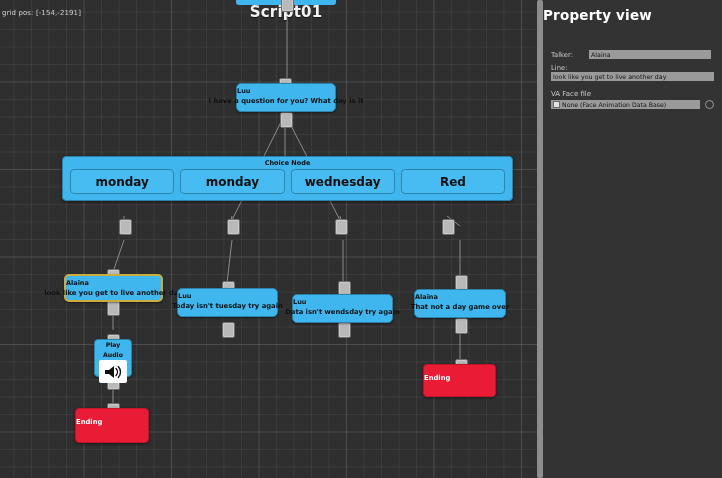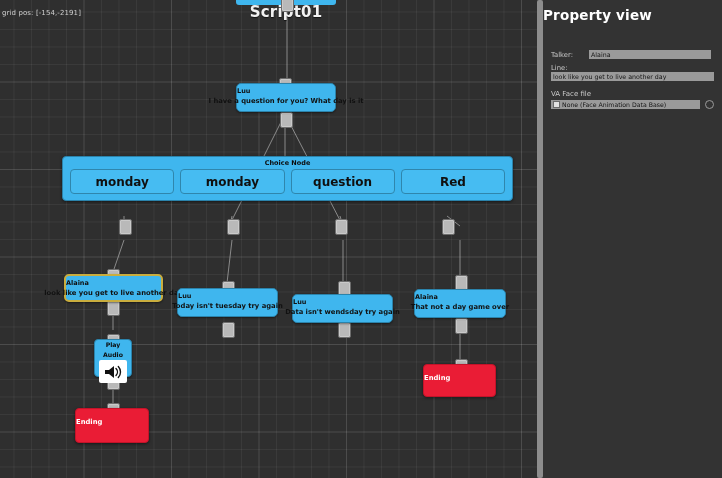--- a/index.html
+++ b/index.html
@@ -187,21 +187,21 @@
     <div class="ln ovf" style="height:10px;">
       <span>I have a question for you? What day is it</span>
     </div>
   </div>
 
   <div id="choice" class="node" style="left:62px;top:156px;width:451px;height:45px;">
     <div class="title">Choice Node</div>
     <div class="opts">
       <div class="opt">monday</div>
       <div class="opt">monday</div>
-      <div class="opt">question</div>
+      <div class="opt">wednesday</div>
       <div class="opt">Red</div>
     </div>
   </div>
 
   <div class="node dlg sel" style="left:64px;top:274px;width:99px;height:28px;">
     <div class="spk">Alaina</div>
     <div class="ln ovf" style="height:10px;">
       <span>look like you get to live another day</span>
     </div>
   </div>

